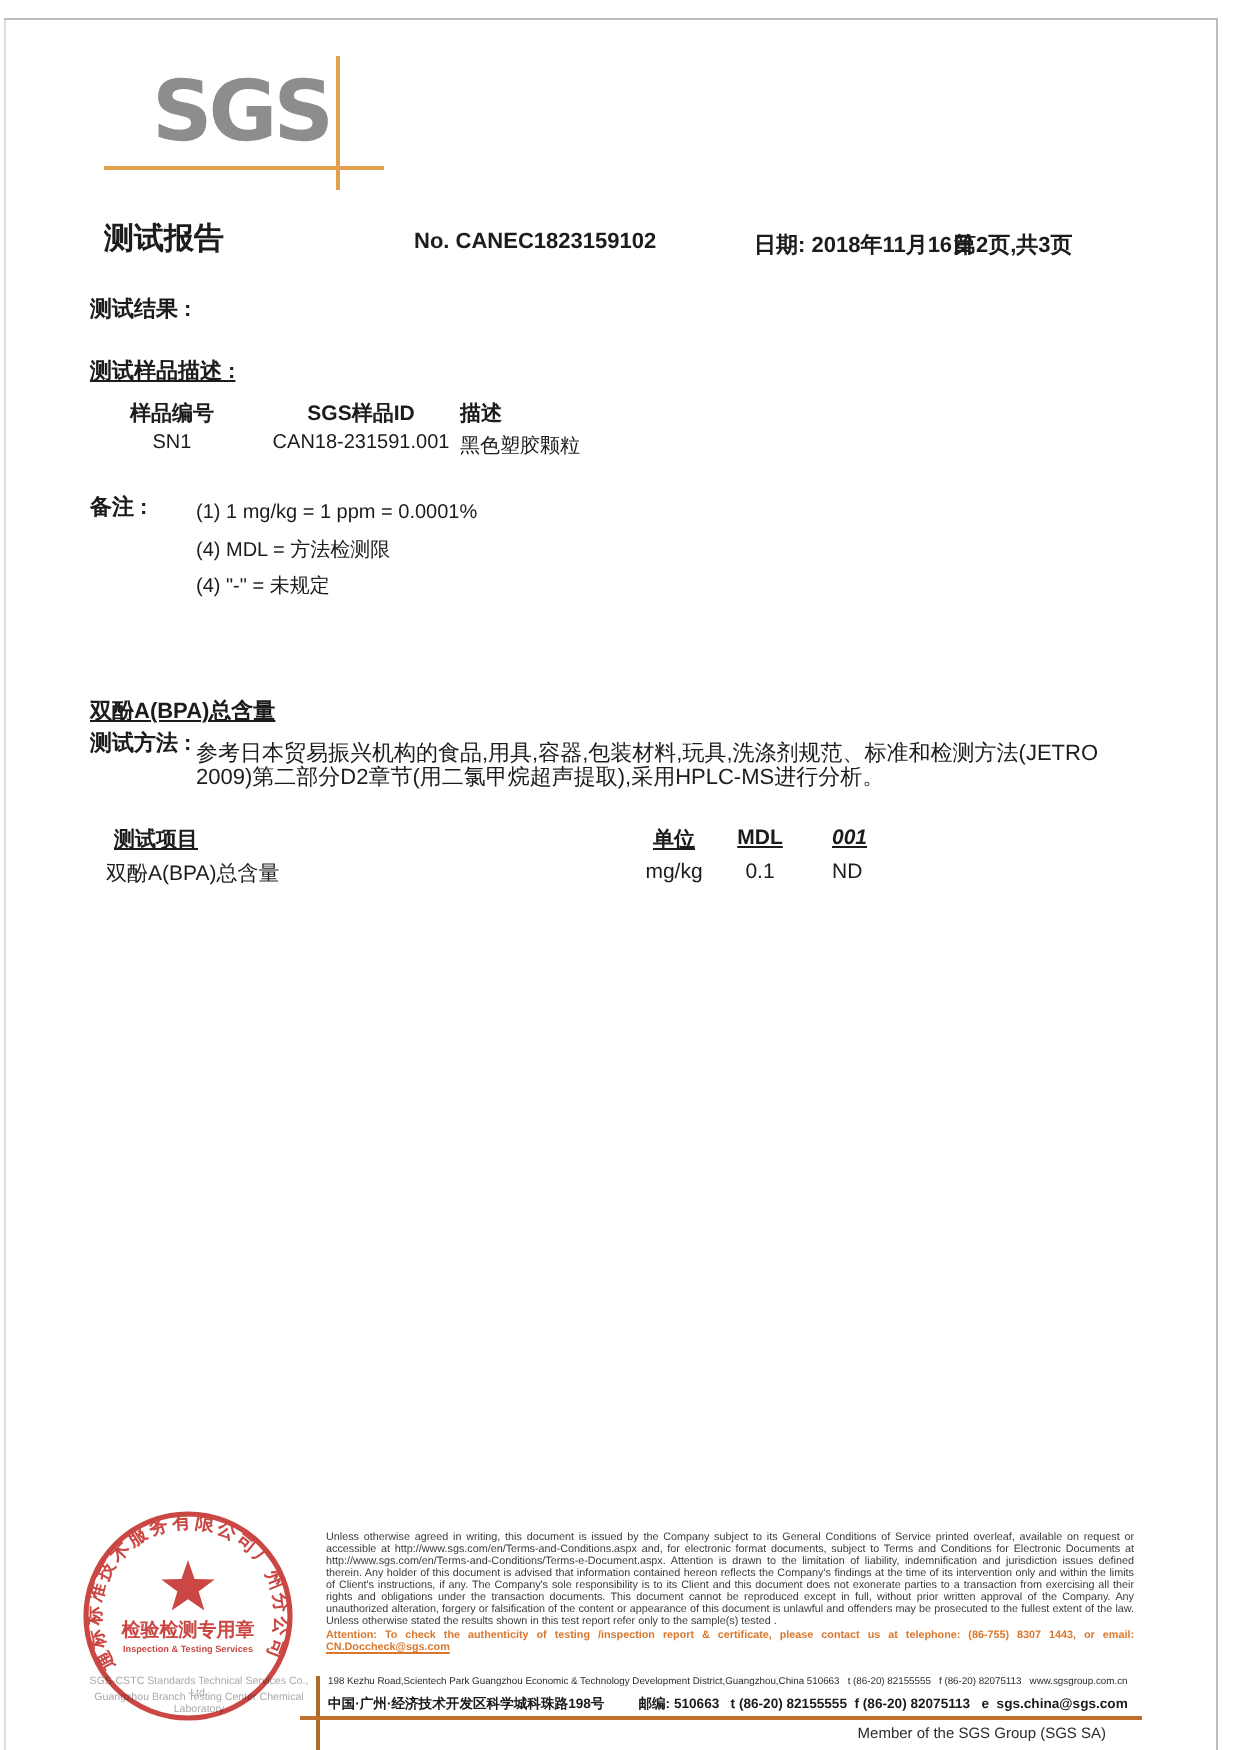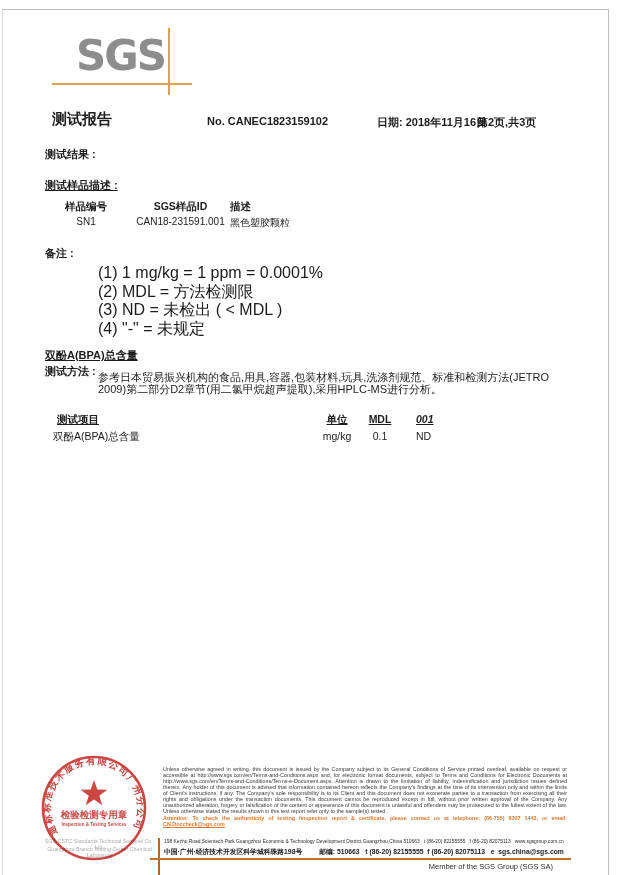--- a/index.html
+++ b/index.html
@@ -32,21 +32,21 @@
   .results-label { left:45px; top:147px; }
   .sample-desc   { left:45px; top:178px; }
 
   .st-c1 { left:38px;  width:96px; text-align:center; }
   .st-c2 { left:133px; width:95px; text-align:center; }
   .st-c3 { left:230px; }
   .st-h  { top:200px; font-size:10.5px; font-weight:bold; }
   .st-v  { top:216px; font-size:10px; }
 
   .remarks-label { left:45px; top:246px; }
-  .remarks { left:98px; top:264px; font-size:16px; line-height:18.6px; }
+  .remarks { left:98px; top:248px; font-size:10px; line-height:18.6px; }
 
   .bpa-heading  { left:45px; top:348px; }
   .method-label { left:45px; top:364px; }
   .method-text  { left:98px; top:371px; width:466px; font-size:11px; line-height:12px; }
 
   .rt-h { top:413px; font-size:10.5px; font-weight:bold; text-decoration:underline; }
   .rt-v { top:430px; font-size:10.5px; }
   .rt-item-h { left:57px; }
   .rt-item-v { left:53px; }
   .rt-unit { left:315px; width:44px; text-align:center; }
@@ -97,22 +97,21 @@
   <div class="abs st-h st-c1">样品编号</div>
   <div class="abs st-h st-c2">SGS样品ID</div>
   <div class="abs st-h st-c3">描述</div>
   <div class="abs st-v st-c1">SN1</div>
   <div class="abs st-v st-c2">CAN18-231591.001</div>
   <div class="abs st-v st-c3">黑色塑胶颗粒</div>
 
   <div class="abs lbl remarks-label">备注 :</div>
   <div class="abs remarks">
     <div>(1) 1 mg/kg = 1 ppm = 0.0001%</div>
-    <div>(2) MDL = 方法检测限</div>
-    <div>(3) ND = 未检出 ( &lt; MDL )</div>
+    <div>(4) MDL = 方法检测限</div>
     <div>(4) "-" = 未规定</div>
   </div>
 
   <div class="abs lbl ul bpa-heading">双酚A(BPA)总含量</div>
   <div class="abs lbl method-label">测试方法 :</div>
   <div class="abs method-text">参考日本贸易振兴机构的食品,用具,容器,包装材料,玩具,洗涤剂规范、标准和检测方法(JETRO 2009)第二部分D2章节(用二氯甲烷超声提取),采用HPLC-MS进行分析。</div>
 
   <div class="abs rt-h rt-item-h">测试项目</div>
   <div class="abs rt-h rt-unit">单位</div>
   <div class="abs rt-h rt-mdl">MDL</div>

